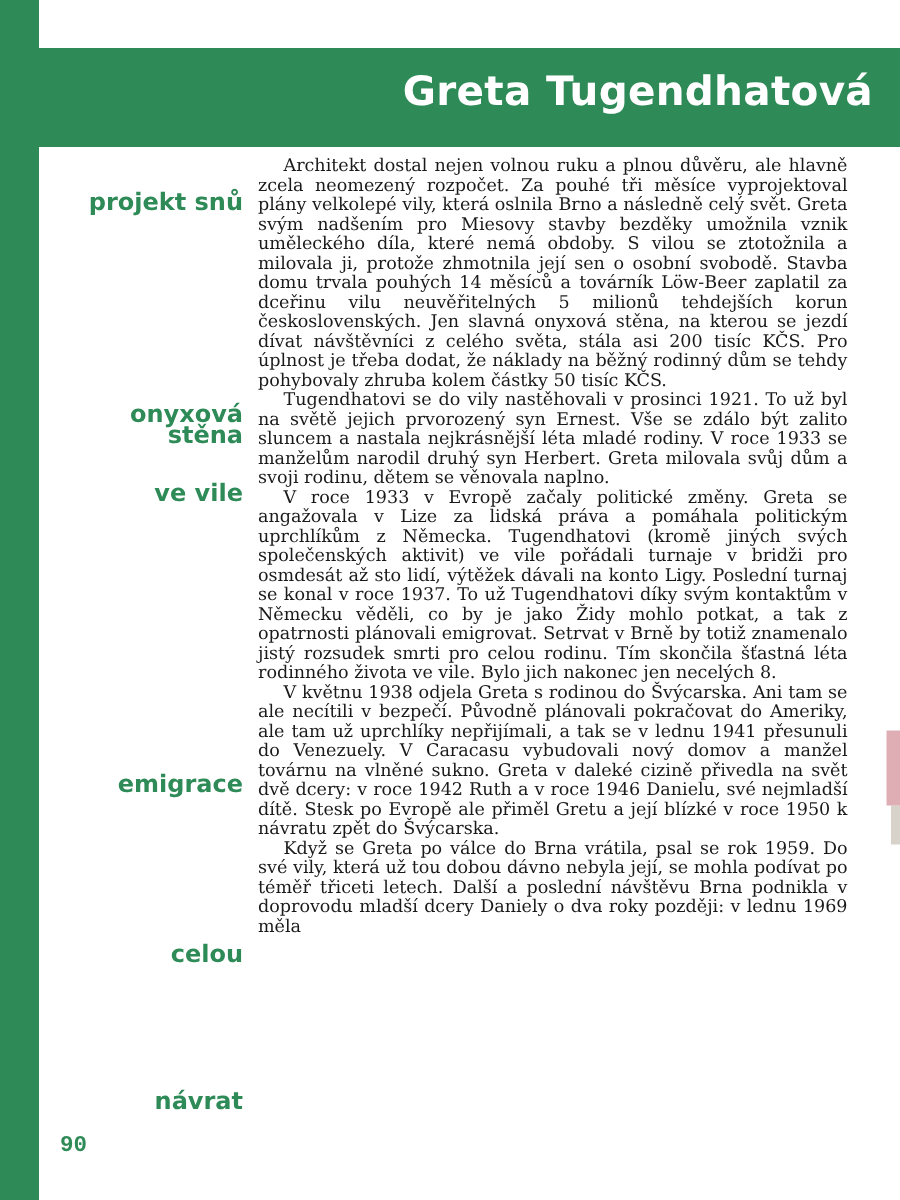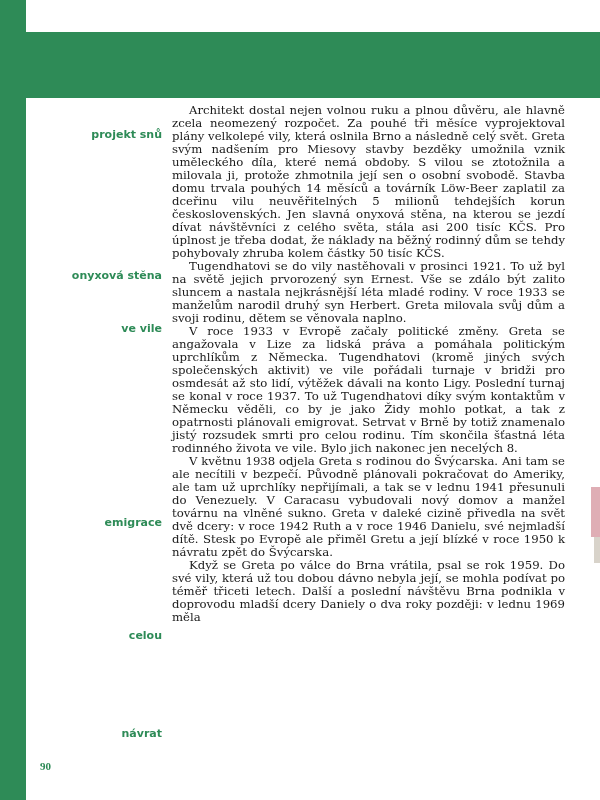--- a/index.html
+++ b/index.html
@@ -58,21 +58,21 @@
     height: 640px;
   }
   .keyword {
     position: absolute;
     right: 0;
     width: 122px;
     text-align: right;
     color: #2e8b57;
     font-family: "DejaVu Sans", sans-serif;
     font-weight: bold;
-    font-size: 11px;
+    font-size: 16px;
     line-height: 14px;
   }
   
   .body-col {
     position: absolute;
     left: 172px;
     top: 104px;
     width: 393px;
     color: #1a1a1a;
     font-family: "DejaVu Serif", serif;
@@ -88,23 +88,23 @@
   }
   .body-col p.first {
     text-indent: 17px;
   }
   
   .page-number {
     position: absolute;
     left: 40px;
     bottom: 28px;
     color: #2e8b57;
-    font-family: Liberation Serif, serif;
+    font-family: Liberation Mono, monospace;
     font-weight: bold;
-    font-size: 11px;
+    font-size: 15px;
   }
   
   .edge-mark {
     position: absolute;
     right: 0;
     top: 487px;
     width: 9px;
     height: 50px;
     background: #d9a0a8;
     opacity: 0.85;
@@ -120,20 +120,21 @@
   }
 </style>
 </head>
 <body>
 
 <div class="page">
 
   <div class="left-band"></div>
 
   <div class="header-band"></div>
+  <div class="header-title">Greta Tugendhatová</div>
 
   <div class="keywords">
     <div class="keyword" style="top:22px">projekt snů</div>
     <div class="keyword" style="top:163px">onyxová stěna</div>
     <div class="keyword" style="top:216px">ve vile</div>
     <div class="keyword" style="top:410px">emigrace</div>
     <div class="keyword" style="top:523px">celou</div>
     <div class="keyword" style="top:621px">návrat</div>
   </div>
 

